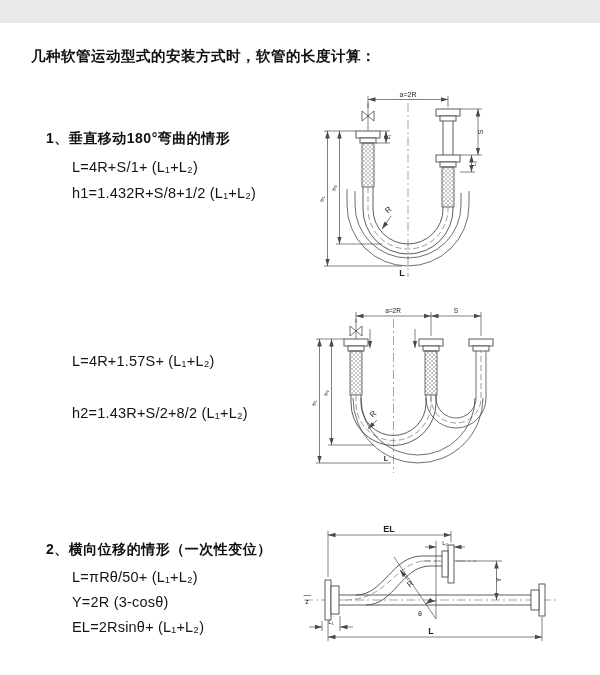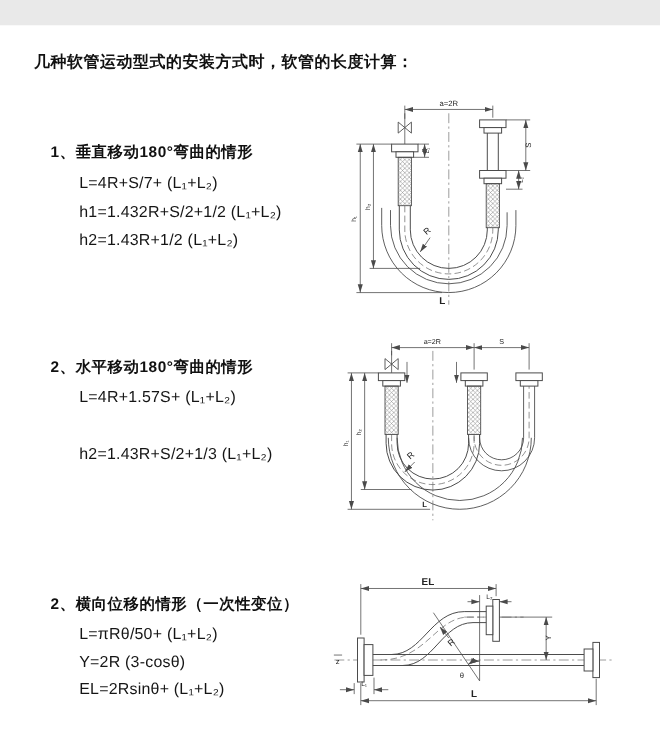--- a/index.html
+++ b/index.html
@@ -18,23 +18,22 @@
   .lbl{fill:#222;font-family:"Liberation Sans","DejaVu Sans",sans-serif;}
 </style>
 </head>
 <body>
 
 <div class="doc">
 
   <div class="title">几种软管运动型式的安装方式时，软管的长度计算：</div>
 
   <div class="sec-heading" style="top:107px">1、垂直移动180°弯曲的情形</div>
-  <div class="formula" style="top:136px">L=4R+S/7+ (L₁+L₂)</div>
-  <div class="formula" style="top:162px">h1=1.432R+S/2+1/2 (L₁+L₂)</div>
-  <div class="formula" style="top:188px">h2=1.43R+1/2 (L₁+L₂)</div>
+  <div class="formula" style="top:136px">L=4R+S/1+ (L₁+L₂)</div>
+  <div class="formula" style="top:162px">h1=1.432R+S/8+1/2 (L₁+L₂)</div>
 
   <div class="diagram" style="left:312px;top:62px">
     <svg width="210" height="195" viewBox="0 0 210 195">
       <defs>
         <pattern id="br1" width="4" height="4" patternUnits="userSpaceOnUse">
           <path d="M0,4 L4,0 M0,0 L4,4" stroke="#8a8a8a" stroke-width="0.5" fill="none"></path>
         </pattern>
         <marker id="m1" markerWidth="9" markerHeight="6" refX="7.5" refY="3" orient="auto-start-reverse" markerUnits="userSpaceOnUse">
           <path d="M0,0.7 L7.5,3 L0,5.3 z" fill="#4a4a4a"></path>
         </marker>
@@ -110,23 +109,22 @@
 
       <g>
         <line class="dim" x1="79" y1="131" x2="70" y2="144" marker-end="url(#m1)"></line>
         <text class="lbl" x="78" y="127" font-size="8" text-anchor="middle" transform="rotate(-40 78 127)">R</text>
       </g>
 
       <text class="lbl" x="90" y="191" font-size="9" font-weight="600" text-anchor="middle">L</text>
     </svg>
   </div>
 
-  <div class="sec-heading" style="top:302px">2、水平移动180°弯曲的情形</div>
   <div class="formula" style="top:330px">L=4R+1.57S+ (L₁+L₂)</div>
-  <div class="formula" style="top:382px">h2=1.43R+S/2+1/3 (L₁+L₂)</div>
+  <div class="formula" style="top:382px">h2=1.43R+S/2+8/2 (L₁+L₂)</div>
 
   <div class="diagram" style="left:306px;top:280px">
     <svg width="220" height="180" viewBox="0 0 220 180">
       <defs>
         <pattern id="br2" width="4" height="4" patternUnits="userSpaceOnUse">
           <path d="M0,4 L4,0 M0,0 L4,4" stroke="#8a8a8a" stroke-width="0.5" fill="none"></path>
         </pattern>
         <marker id="m2" markerWidth="9" markerHeight="6" refX="7.5" refY="3" orient="auto-start-reverse" markerUnits="userSpaceOnUse">
           <path d="M0,0.7 L7.5,3 L0,5.3 z" fill="#4a4a4a"></path>
         </marker>

